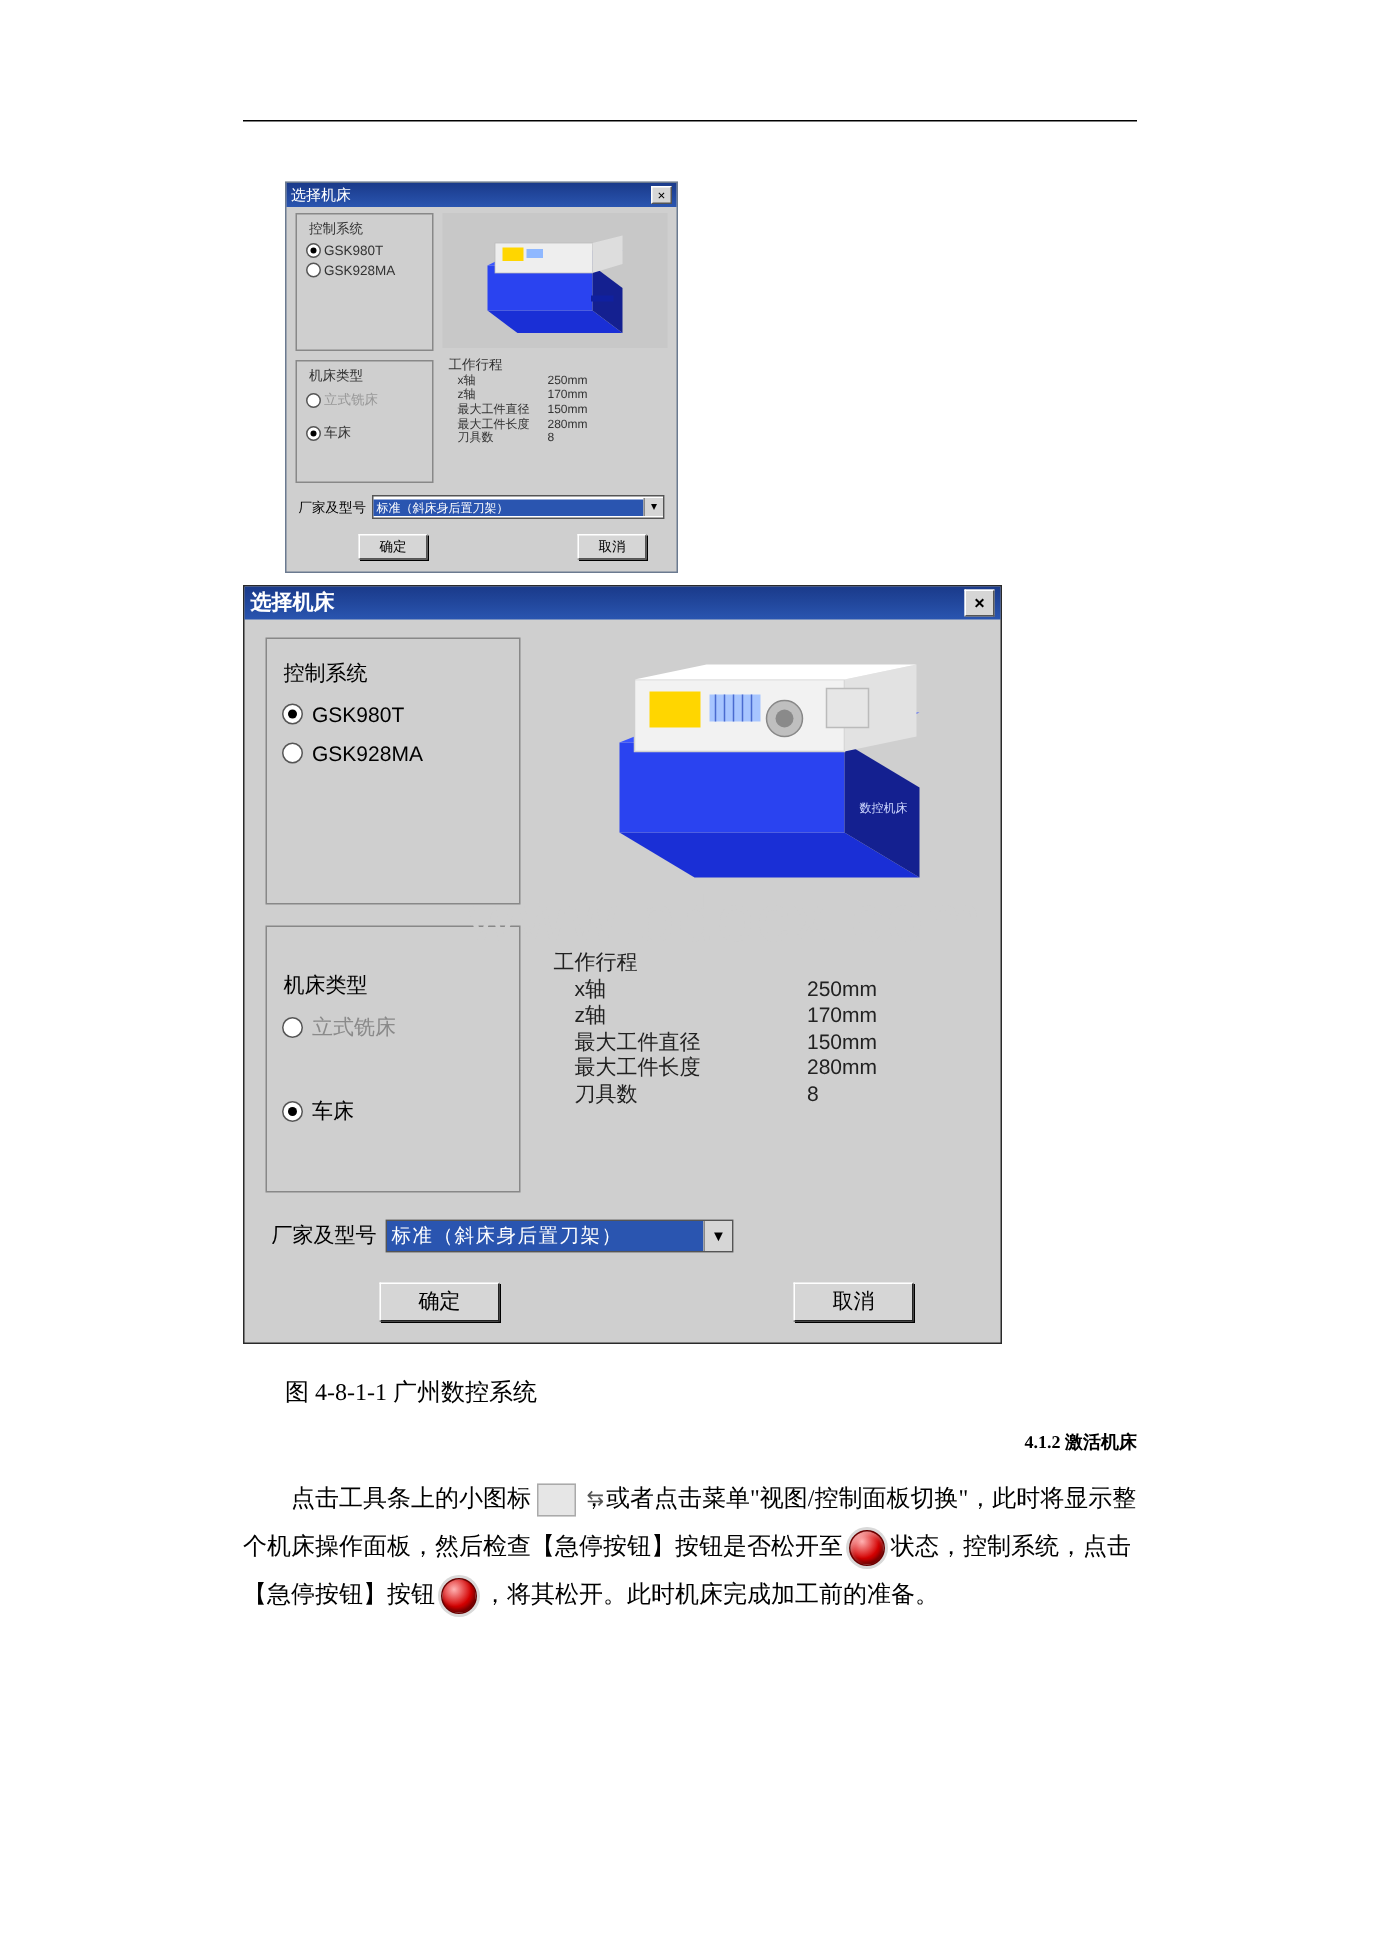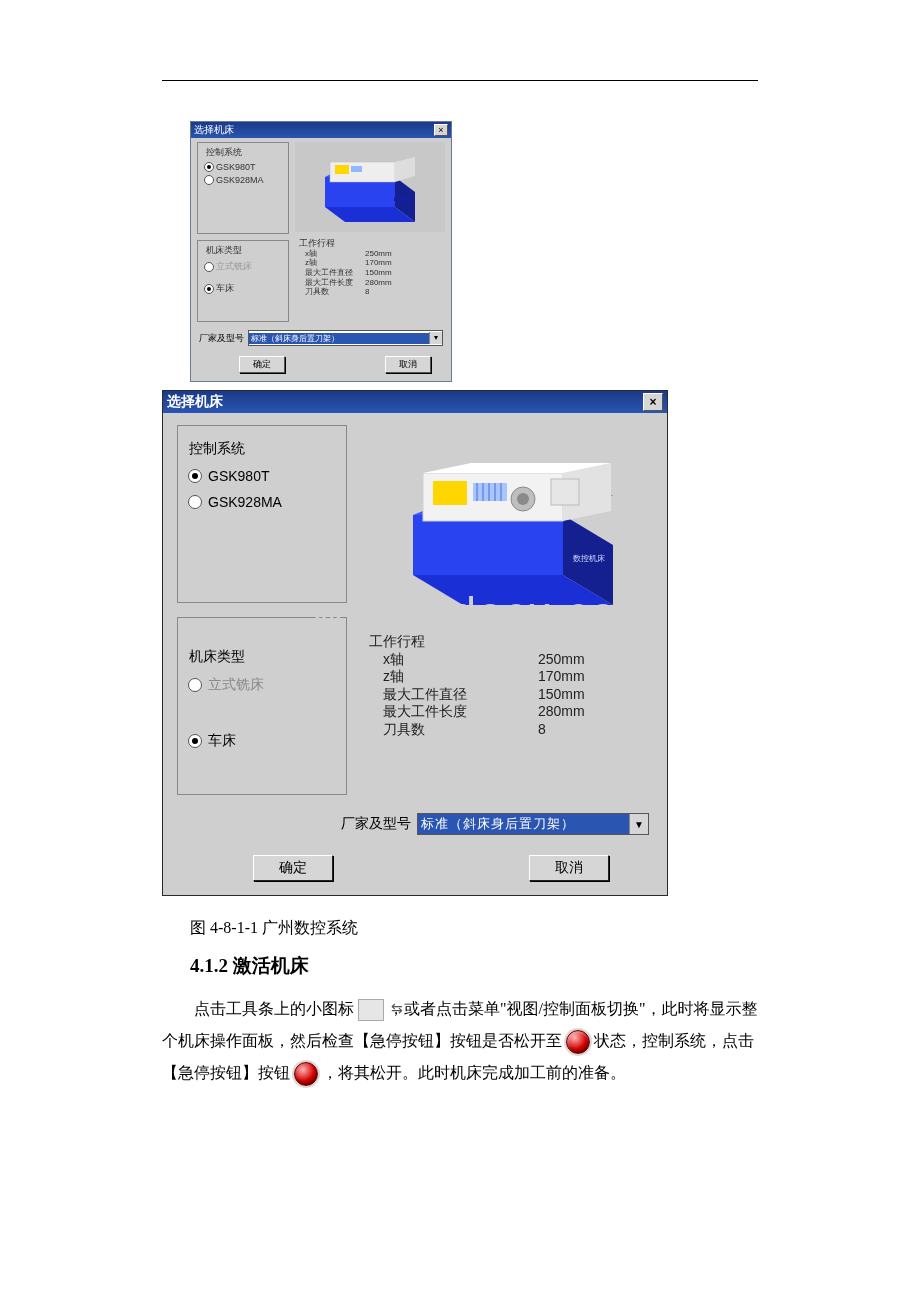--- a/index.html
+++ b/index.html
@@ -109,21 +109,21 @@
     padding-left: 4px;
     line-height: 1.2;
   }
   .specs-s .hdr { font-size: 9px; }
   .specs-s .row-s { display: flex; }
   .specs-s .row-s .l { width: 60px; padding-left: 6px; }
   .dlg-small .foot {
     padding: 6px 8px 8px 8px;
     font-size: 9px;
   }
-  .foot-row1 { display: flex; align-items: center; gap: 4px; margin-bottom: 10px; justify-content: flex-end; }
+  .foot-row1 { display: flex; align-items: center; gap: 4px; margin-bottom: 10px; }
   .combo-s {
     flex: 1;
     height: 14px;
     background: #fff;
     border: 1px solid #555;
     display: flex;
     align-items: center;
     justify-content: space-between;
   }
   .combo-s .sel { background: #2a55b0; color: #fff; font-size: 8px; padding: 0 2px; flex: 1; white-space: nowrap; overflow: hidden; }
@@ -215,21 +215,21 @@
   .fset.h2 { height: 178px; box-sizing: border-box; padding-top: 30px; }
 
   .dlg .right {
     flex: 1;
     display: flex;
     flex-direction: column;
   }
   .machine-img {
     height: 200px;
     display: flex;
-    align-items: flex-end;
+    align-items: flex-start;
     justify-content: center;
     position: relative;
     text-decoration: underline;
   }
   .specs {
     font-size: 14px;
     color: #222;
     padding-left: 6px;
     line-height: 1.25;
     margin-top: 8px;
@@ -288,23 +288,24 @@
   }
 
   
   .caption {
     font-family: SimSun, serif;
     font-size: 16px;
     margin: 22px 0 14px 28px;
   }
   .subhead {
     font-family: SimSun, serif;
-    font-size: 19px;
+    font-size: 12px;
     font-weight: bold;
     margin: 8px 0 14px 28px;
+    text-align: right;
   }
   .para {
     font-family: SimSun, serif;
     font-size: 16px;
     line-height: 2;
     text-indent: 2em;
     margin: 0 0 0 0;
   }
   .inline-icon {
     display: inline-block;

